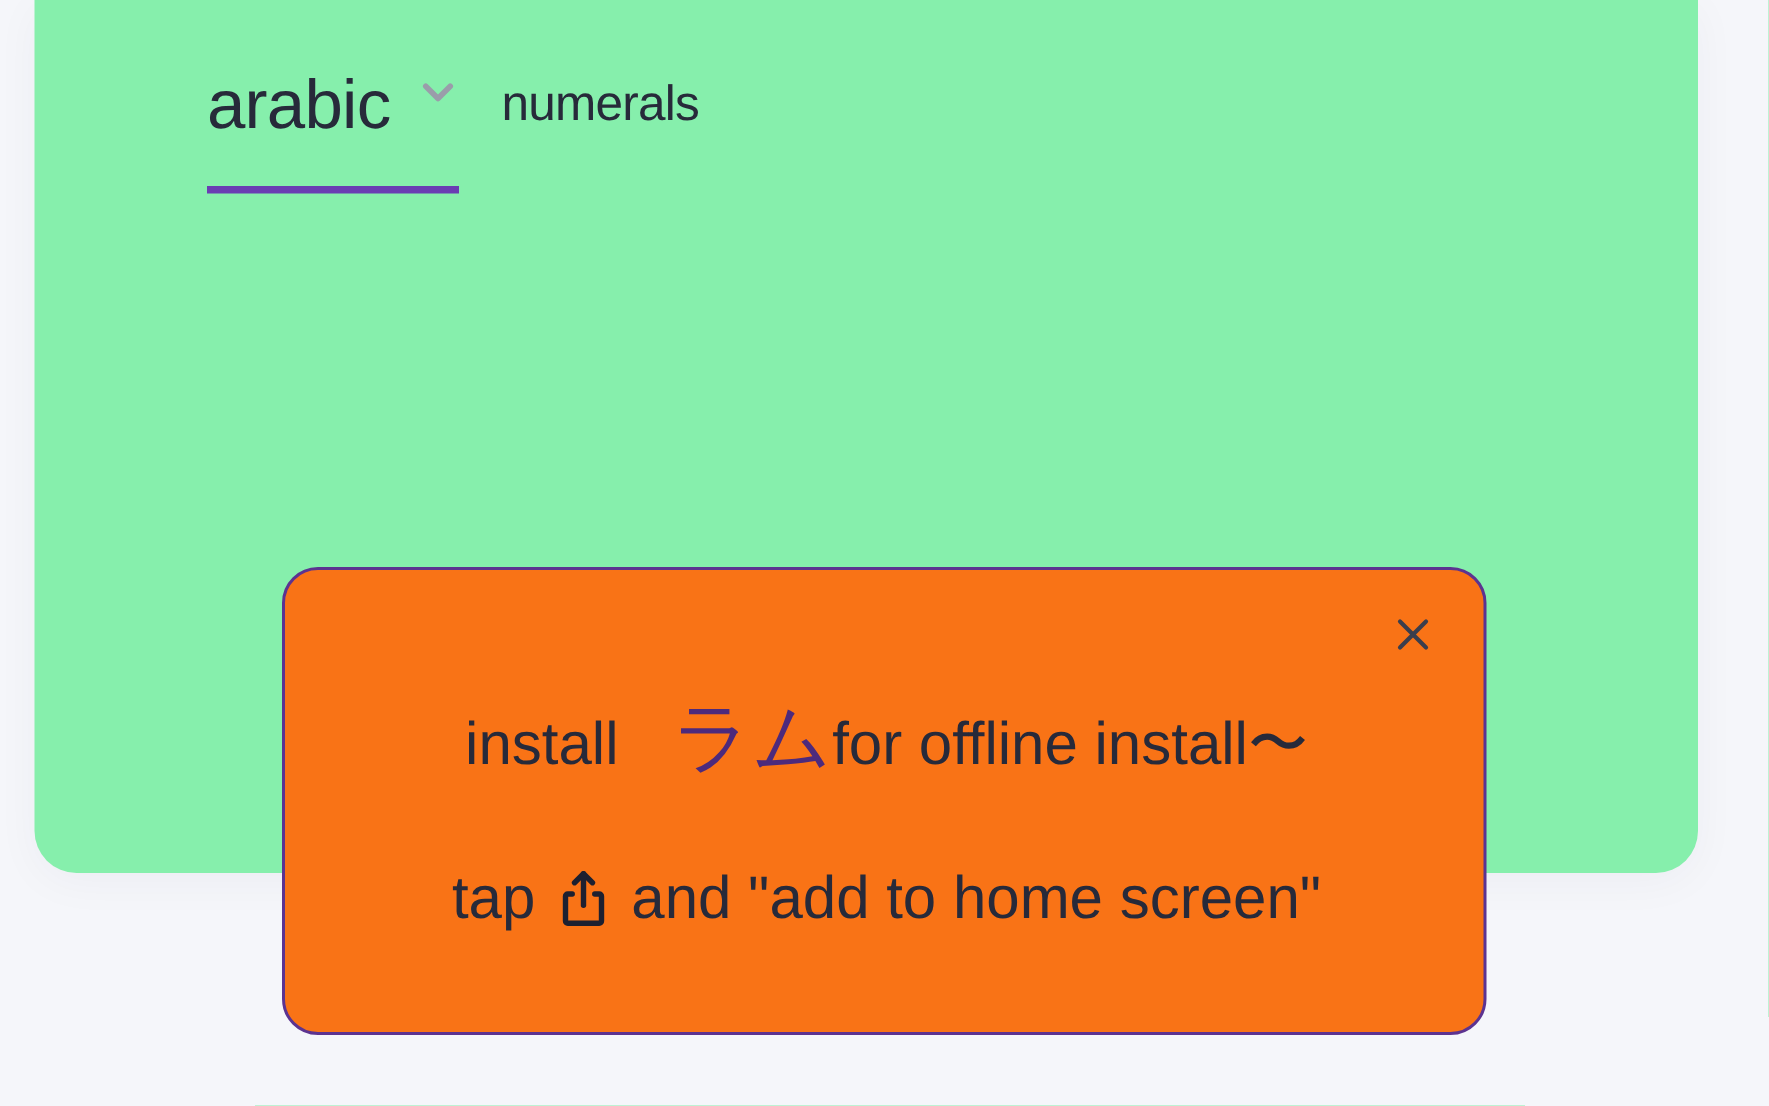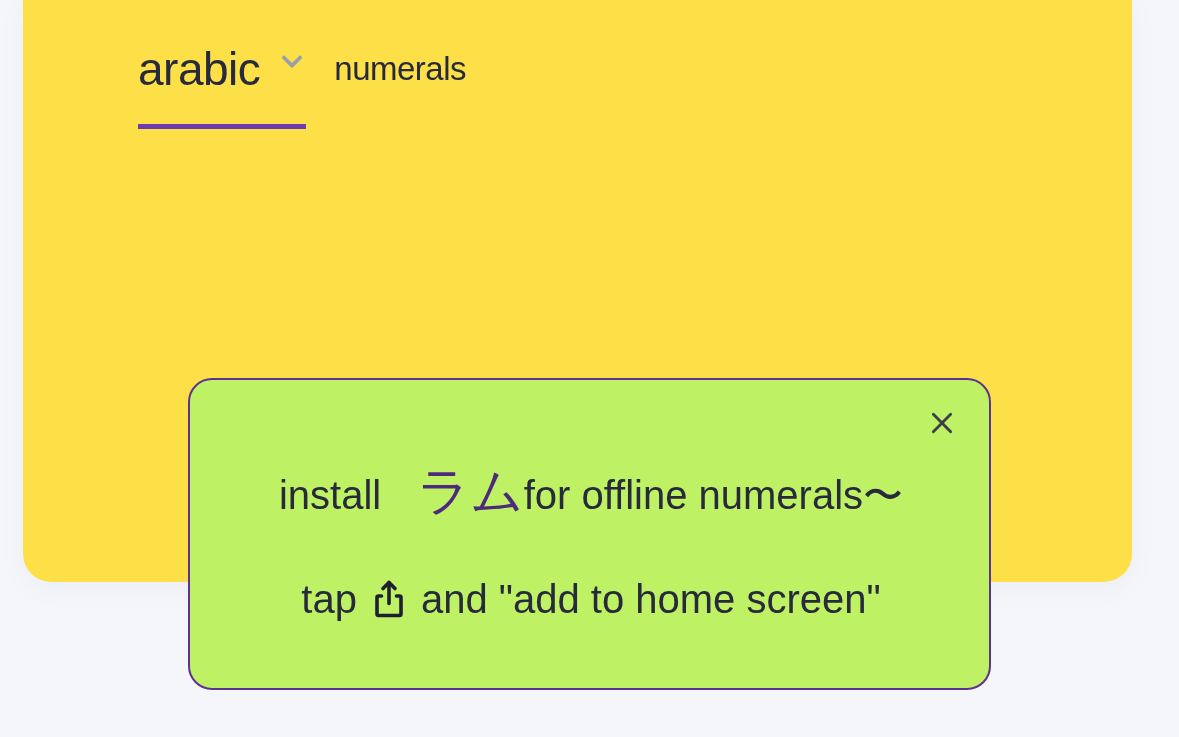--- a/index.html
+++ b/index.html
@@ -14,21 +14,21 @@
       font-family: -apple-system, BlinkMacSystemFont, "Segoe UI", Helvetica, Arial, sans-serif;
       position: relative;
       overflow: hidden;
     }
     .card {
       position: absolute;
       top: 0;
       left: 23px;
       width: 1109px;
       height: 582px;
-      background: #fde047;
+      background: #86efac;
       border-radius: 0 0 28px 28px;
       box-shadow: 0 6px 30px rgba(30, 35, 80, 0.04);
       text-align: center;
     }
     .dropdown-row {
       position: absolute;
       top: 42px;
       left: 115px;
       display: flex;
       align-items: center;
@@ -96,21 +96,21 @@
       font-size: 44px;
       color: #66697a;
       letter-spacing: -0.2px;
     }
     .install-popup {
       position: absolute;
       top: 378px;
       left: 188px;
       width: 803px;
       height: 312px;
-      background: #bef264;
+      background: #f97316;
       border: 2.5px solid #5c3390;
       border-radius: 24px;
       display: flex;
       flex-direction: column;
       align-items: center;
       justify-content: center;
       gap: 50px;
       padding: 40px 33px 30px 36px;
     }
     .close-btn {
@@ -193,21 +193,21 @@
   <div class="close-btn">
     <svg viewBox="0 0 24 24">
       <line x1="4" y1="4" x2="20" y2="20"></line>
       <line x1="20" y1="4" x2="4" y2="20"></line>
     </svg>
   </div>
 
   <div class="install-line1">
     <span>install </span>
     <span class="app-name">ラム</span>
-    <span> for offline numerals〜</span>
+    <span> for offline install〜</span>
   </div>
 
   <div class="install-line2">
     <span>tap </span>
     <span class="share-icon">
       <svg viewBox="0 0 24 28">
         <polyline points="8 7 12 3 16 7"></polyline>
         <line x1="12" y1="3" x2="12" y2="17"></line>
         <path d="M7 12 H5 a1 1 0 0 0 -1 1 v11 a1 1 0 0 0 1 1 h14 a1 1 0 0 0 1 -1 v-11 a1 1 0 0 0 -1 -1 h-2"></path>
       </svg>

